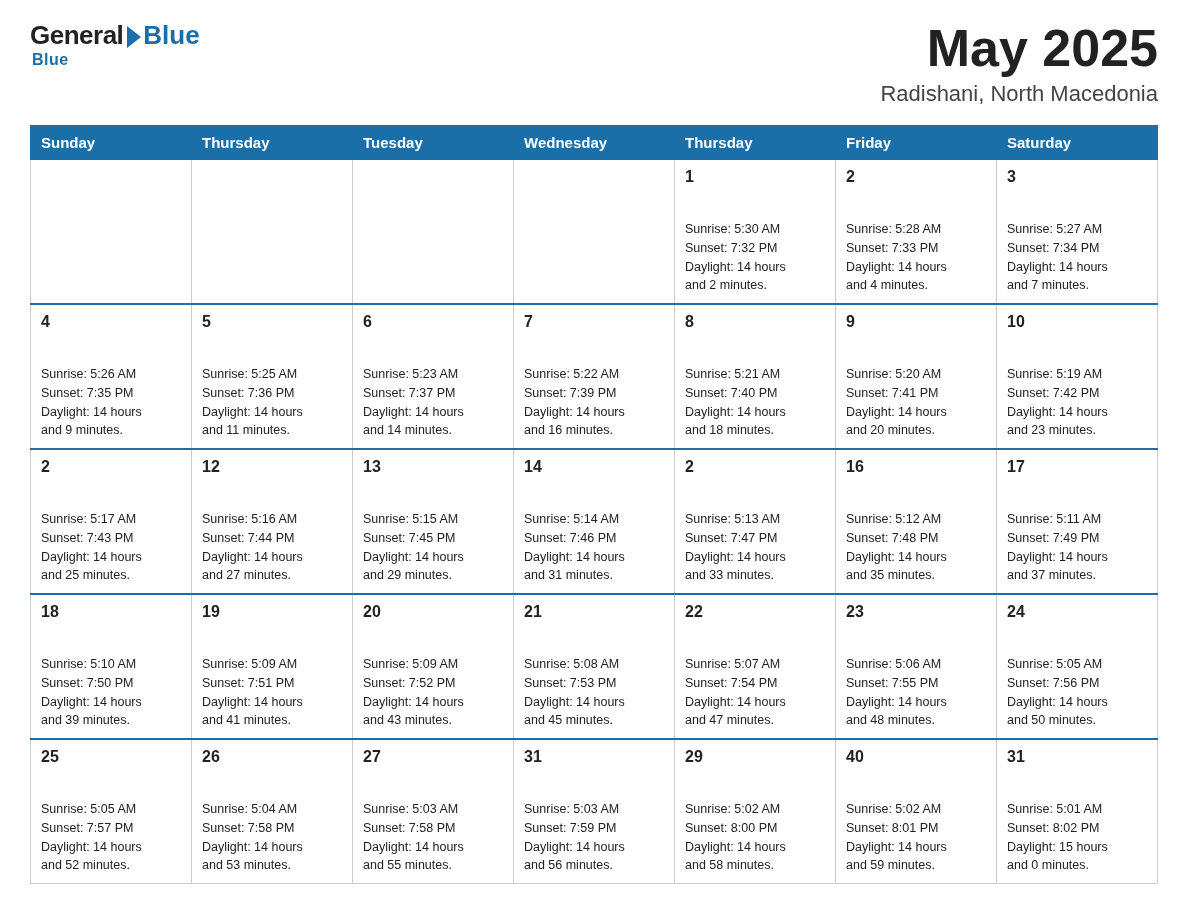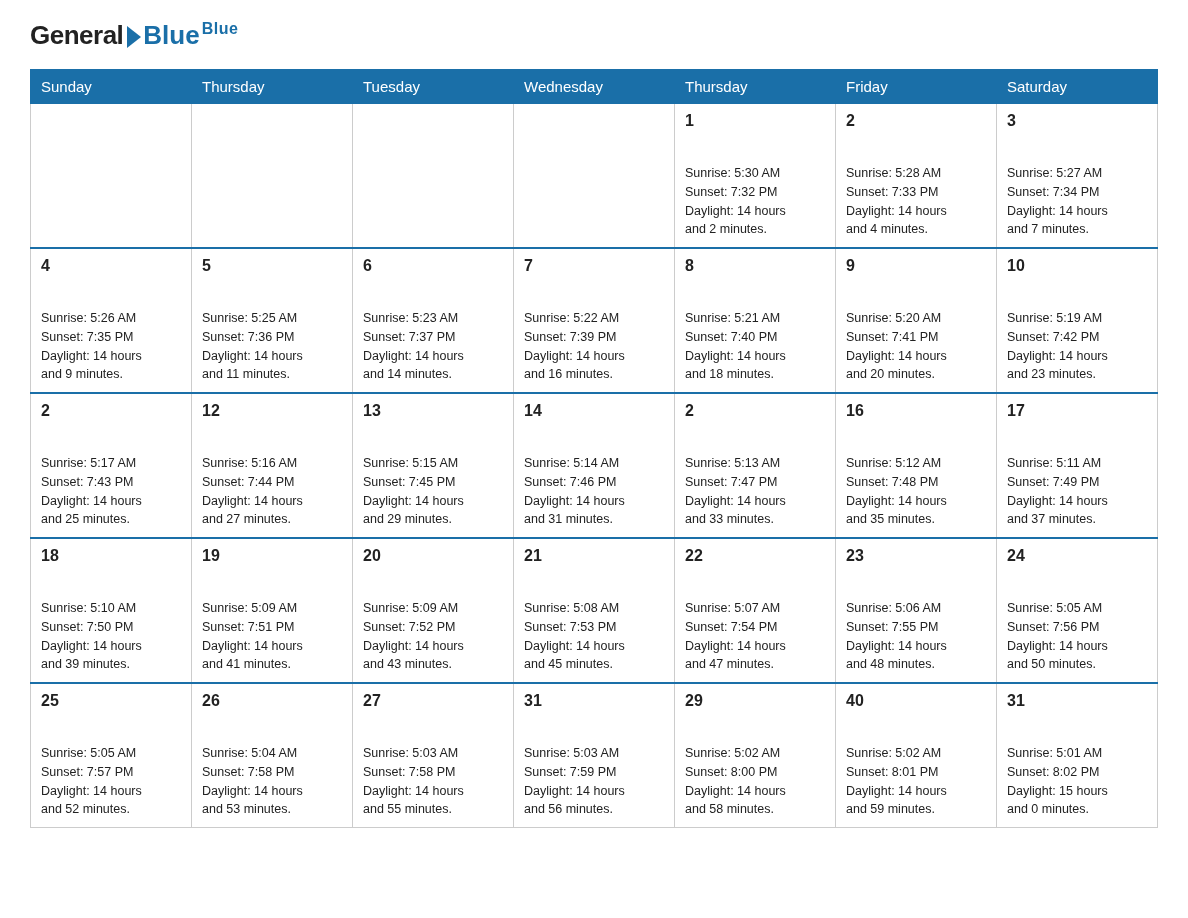--- a/index.html
+++ b/index.html
@@ -12,21 +12,21 @@
       padding: 20px 30px;
     }
     .header {
       display: flex;
       justify-content: space-between;
       align-items: flex-start;
       margin-bottom: 18px;
     }
     .logo {
       display: flex;
-      flex-direction: row;
+      flex-direction: column;
       align-items: flex-start;
     }
     .logo-top {
       display: flex;
       align-items: center;
     }
     .logo-general {
       font-size: 26px;
       font-weight: bold;
       color: #222;
@@ -69,21 +69,21 @@
       margin-top: 4px;
     }
     .calendar {
       width: 100%;
       border-collapse: collapse;
     }
     .calendar th {
       background-color: #1a6fa8;
       color: #fff;
       font-size: 15px;
-      font-weight: normal;
+      font-weight: bold;
       padding: 8px 10px;
       text-align: left;
       border: 1px solid #1a6fa8;
     }
     .calendar td {
       vertical-align: top;
       border: 1px solid #ccc;
       padding: 8px 10px;
       width: 14.28%;
       min-height: 90px;
@@ -116,20 +116,24 @@
 
 <div class="header">
   <div class="logo">
     <div class="logo-top">
       <span class="logo-general">General</span>
       <div class="logo-arrow"></div>
       <span class="logo-blue">Blue</span>
     </div>
     <div class="logo-bottom">Blue</div>
   </div>
+  <div class="title-block">
+    <div class="month-year">May 2025</div>
+    <div class="location">Radishani, North Macedonia</div>
+  </div>
 </div>
 
 <table class="calendar">
   <thead>
     <tr>
     <th>Sunday</th>
         <th>Thursday</th>
         <th>Tuesday</th>
         <th>Wednesday</th>
         <th>Thursday</th>

